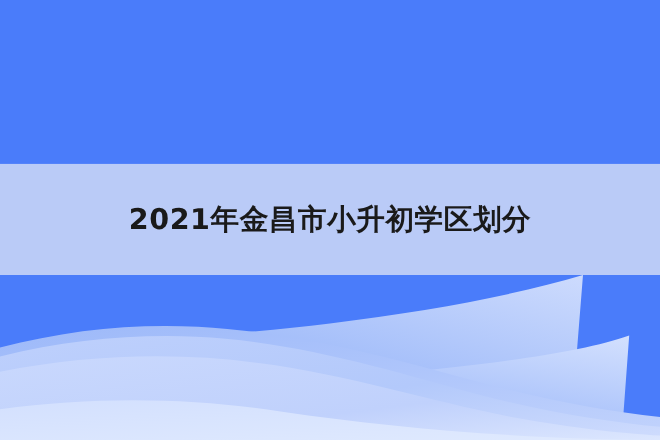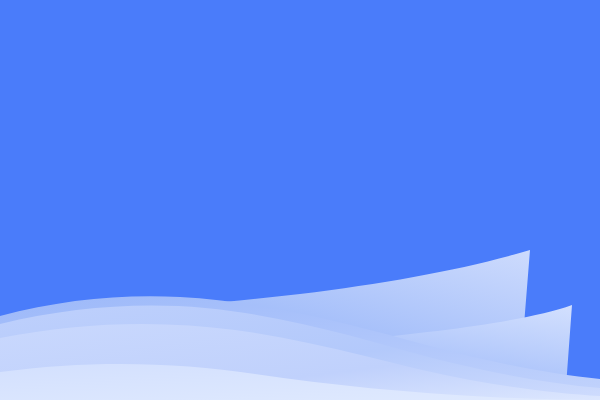--- a/index.html
+++ b/index.html
@@ -69,20 +69,23 @@
     height: 150px;
   }
 </style>
 </head>
 <body>
 
 <div id="banner">
 
   <div class="band-top"></div>
 
+  <div class="band-title">
+    <div class="title-text">2021年金昌市小升初学区划分</div>
+  </div>
 
   <div class="band-waves">
     <svg viewBox="0 0 600 150" preserveAspectRatio="none" xmlns="http://www.w3.org/2000/svg">
       <defs>
         <linearGradient id="gSail1" x1="0" y1="1" x2="1" y2="0">
           <stop offset="0%" stop-color="#b9cdfb"></stop>
           <stop offset="55%" stop-color="#a5bffa"></stop>
           <stop offset="100%" stop-color="#cddbfd"></stop>
         </linearGradient>
         <linearGradient id="gSail2" x1="0" y1="1" x2="1" y2="0">

